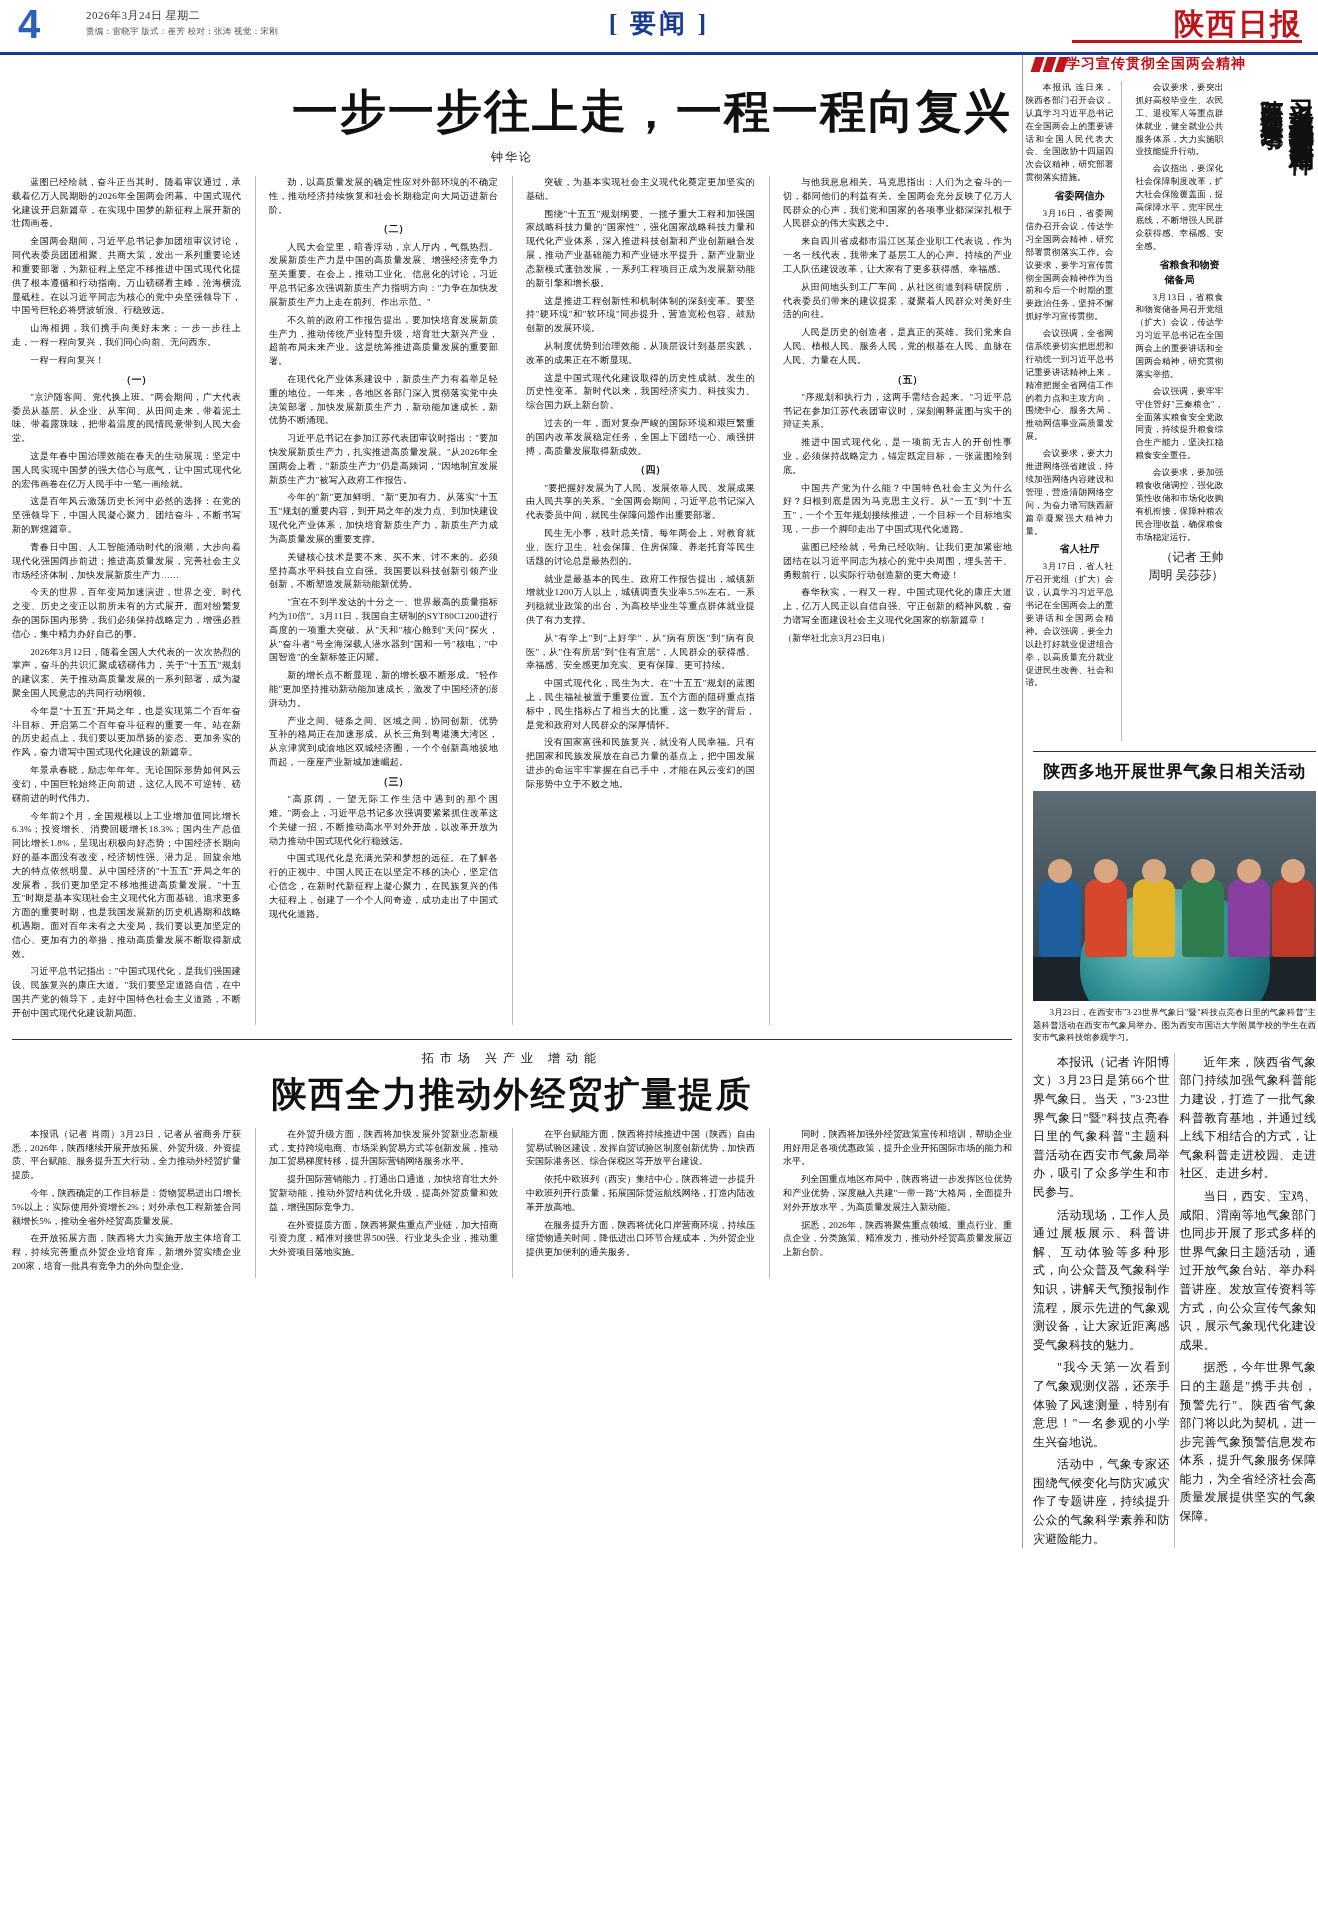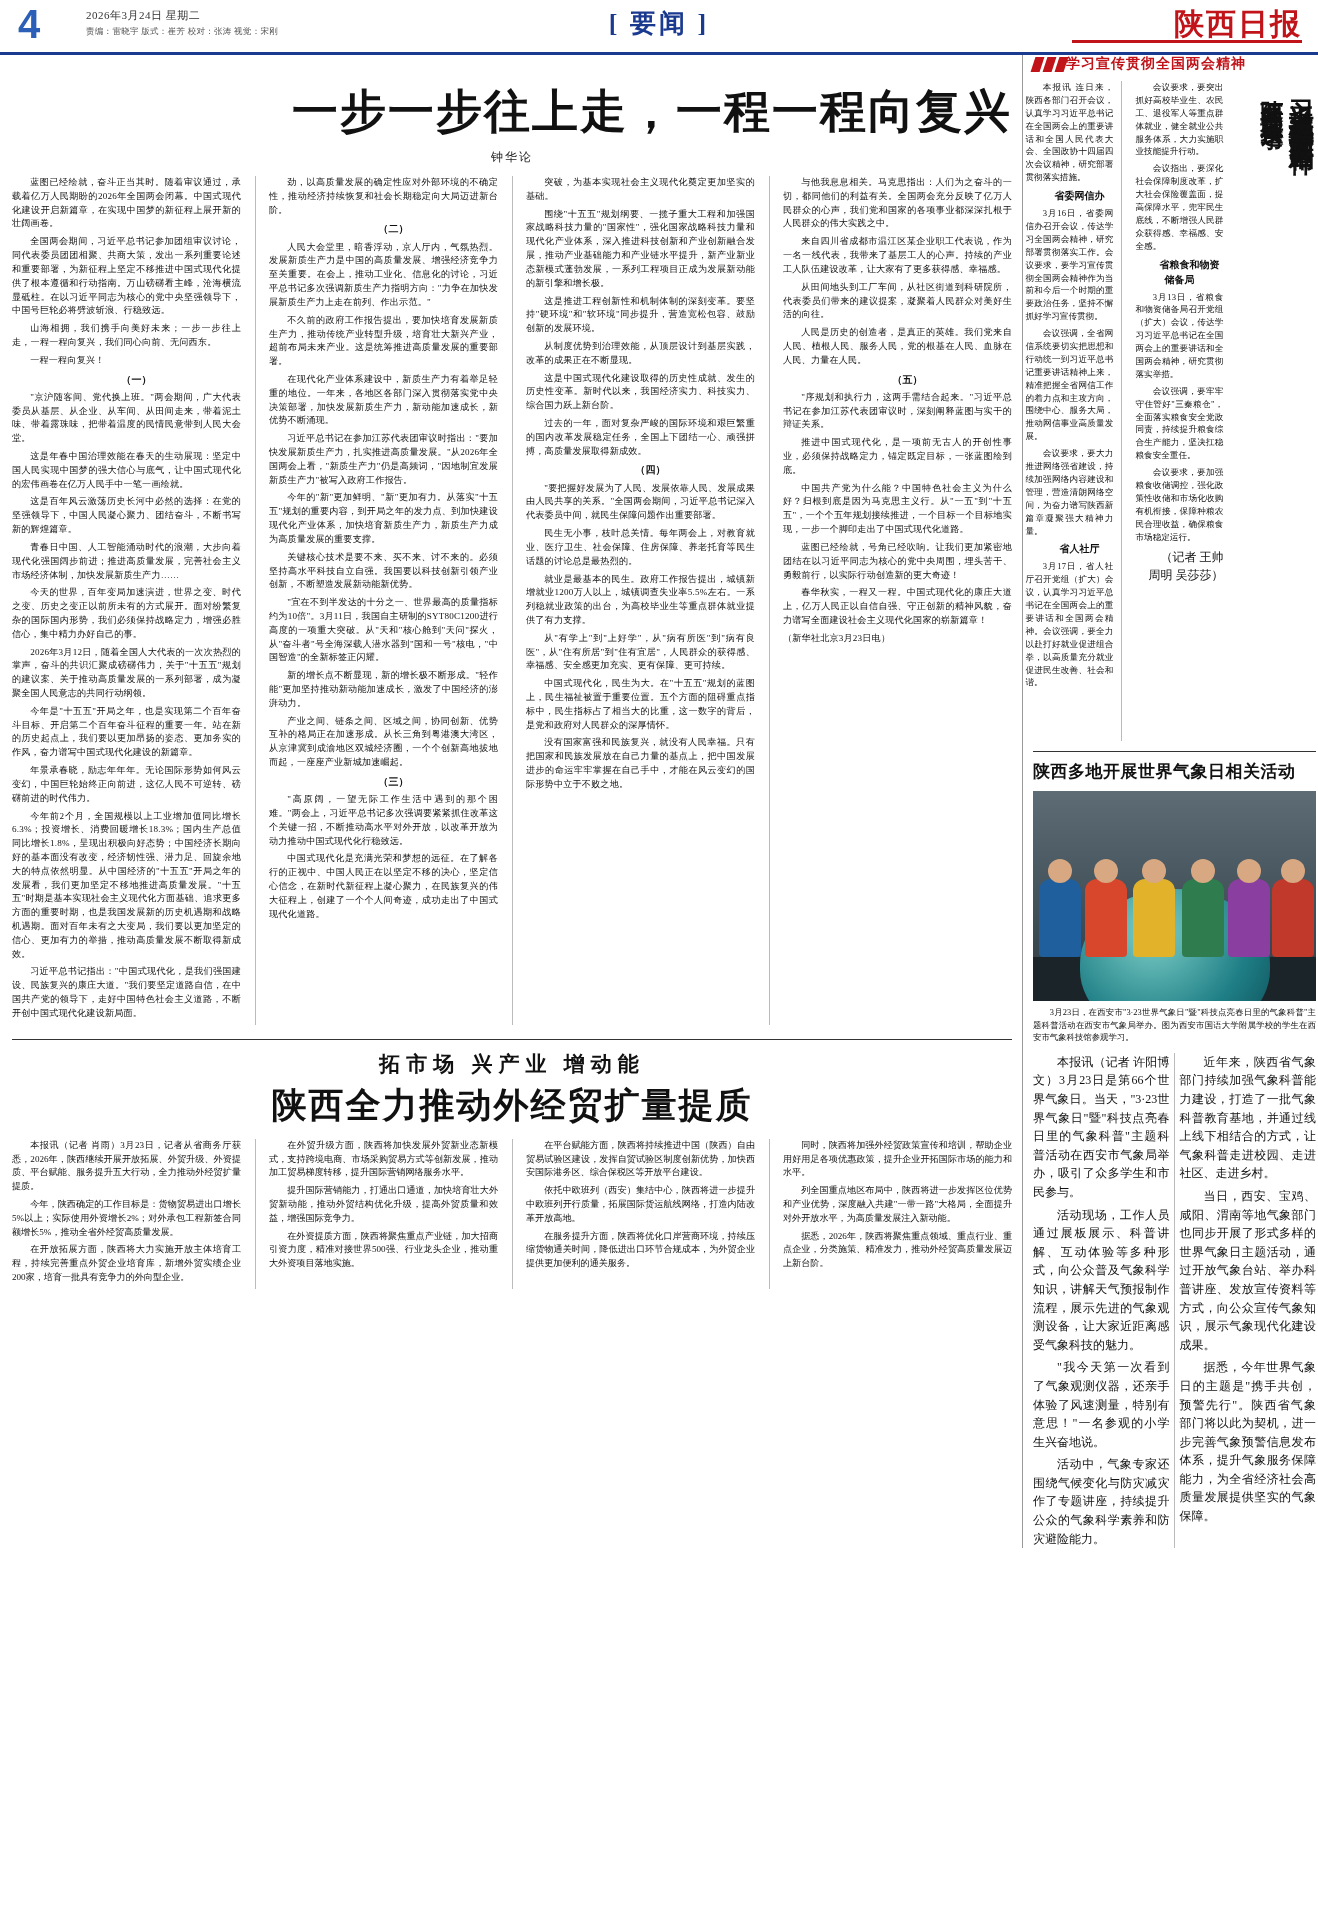--- a/index.html
+++ b/index.html
@@ -62,21 +62,21 @@
     text-align:justify;
     color:#111;
     letter-spacing:.2px;
   }
   .col p{margin:0 0 4px 0;text-indent:2em;}
   .sec-num{text-align:center;font-weight:bold;margin:7px 0 5px 0;text-indent:0;font-size:10px;}
   .colrule{border-left:1px solid #bbb;padding-left:13px;}
 
   
   .divider{border-top:1px solid #333;margin:14px 0 10px 0;}
-  .kicker{text-align:center;font-size:21px;letter-spacing:6px;margin:4px 0 4px 0;font-weight:700;}
+  .kicker{text-align:center;font-size:12px;letter-spacing:6px;margin:4px 0 4px 0;font-weight:400;}
   .headline2{
     text-align:center;font-size:35px;font-weight:bold;letter-spacing:2px;margin:2px 0 10px 0;
   }
 
   
   .rail-banner{display:flex;align-items:center;margin-bottom:8px;}
   .rail-banner .bars{display:flex;gap:3px;}
   .rail-banner .bars i{display:block;width:9px;height:15px;background:#c0141a;transform:skewX(-18deg);}
   .rail-banner .btxt{font-size:14px;font-weight:bold;color:#c0141a;letter-spacing:1px;}
 
@@ -90,21 +90,21 @@
     height:660px;
   }
   .vert-title .big{font-size:25px;}
   .rail-cols{display:flex;gap:8px;}
   .rail-col{width:88px;font-size:8.6px;line-height:1.5;text-align:justify;}
   .rail-col p{margin:0 0 4px 0;text-indent:2em;}
   .sub-head{text-align:center;font-weight:bold;font-size:10px;margin:6px 0 4px 0;text-indent:0;}
   .sig{text-align:right;font-size:12px;margin-top:4px;text-indent:0;}
 
   .rail-hr{border-top:1px solid #333;margin:10px 0 8px 0;}
-  .rail-h2{font-size:17px;font-weight:bold;letter-spacing:.5px;margin:2px 0 8px 0;}
+  .rail-h2{font-size:17px;font-weight:bold;text-align:center;letter-spacing:.5px;margin:2px 0 8px 0;}
 
   
   .photo{
     width:100%;height:210px;position:relative;overflow:hidden;
     background:linear-gradient(#5d6c75,#2d3a42);
   }
   .photo .globe{
     position:absolute;left:50%;bottom:-38px;transform:translateX(-50%);
     width:190px;height:150px;border-radius:50% 50% 46% 46%;
     background:radial-gradient(circle at 38% 28%,#7fd0c8,#1f7f86 60%,#0d4b55);

